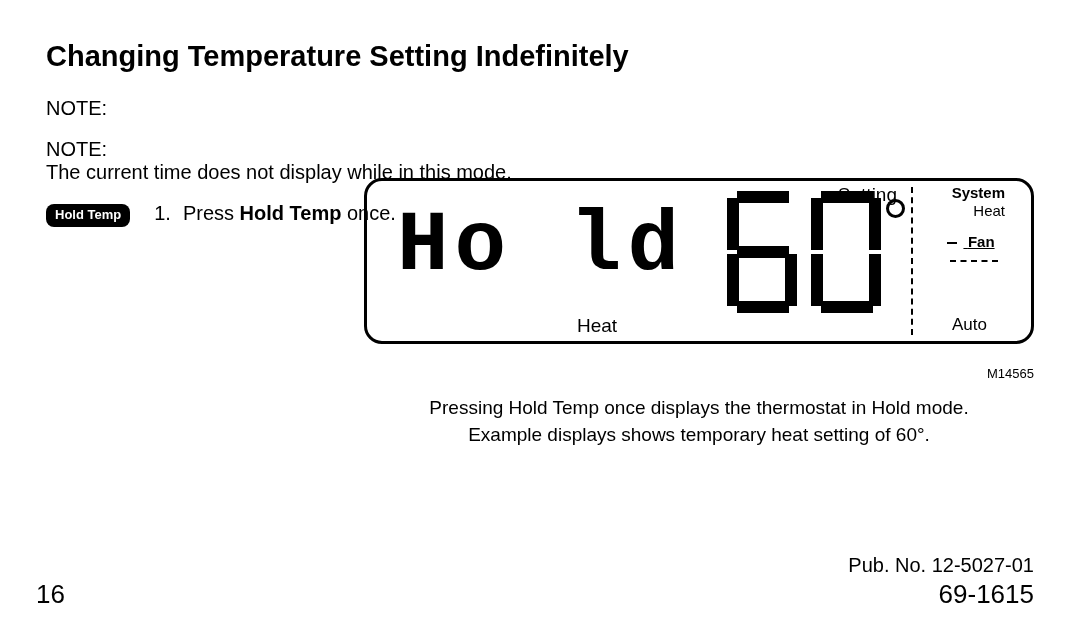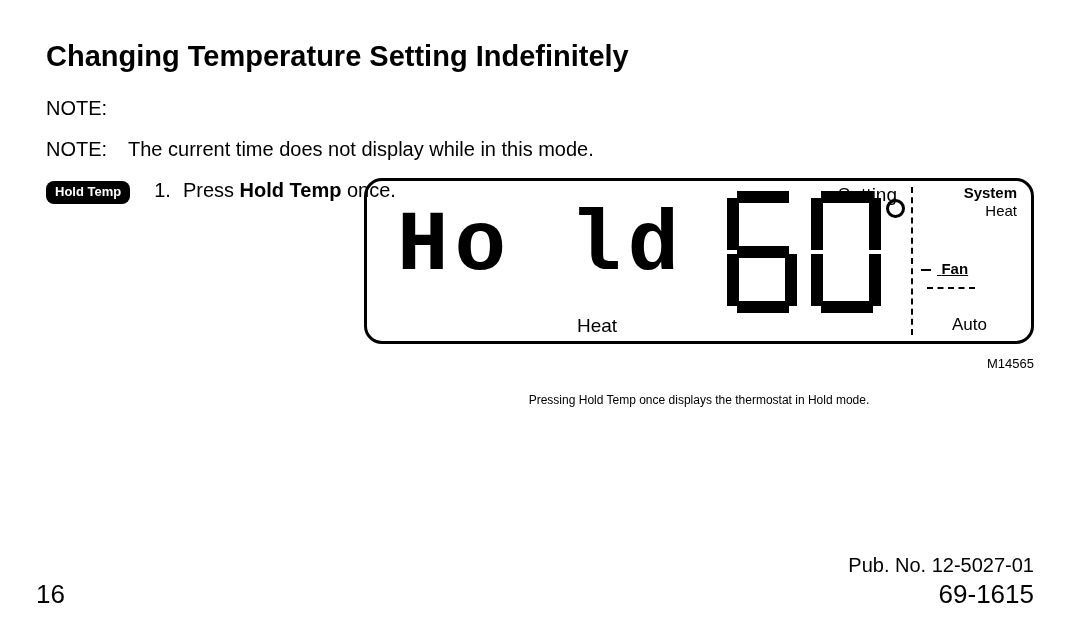--- a/index.html
+++ b/index.html
@@ -21,20 +21,21 @@
   .heading {
     font-size: 29px;
     font-weight: 700;
     margin: 0 0 24px 0;
     font-family: Arial, Helvetica, sans-serif;
   }
   .note-row {
     display: flex;
     font-size: 20px;
     margin-bottom: 18px;
+    flex-direction: column;
   }
   .note-label {
     width: 82px;
     flex: none;
   }
   .step-area {
     position: relative;
     margin-top: 14px;
   }
   .pill {
@@ -136,29 +137,29 @@
   .sA { top: 0; }
   .sG { top: 55px; }
   .sD { top: 110px; }
   
   .sB, .sC, .sE, .sF { width: 12px; height: 52px; }
   .sF { left: 0; top: 7px; }
   .sB { right: 0; top: 7px; }
   .sE { left: 0; top: 63px; }
   .sC { right: 0; top: 63px; }
   
-  .side-label { position: absolute; right: 14px; font-size: 15px; line-height: 1.2; }
+  .side-label { position: absolute; right: 26px; font-size: 15px; line-height: 1.2; }
   .sys-hdr { top: 3px; font-weight: 700; }
   .sys-val { top: 21px; font-size: 15px; }
   .fan-divider {
     position: absolute;
     right: 10px;
-    top: 79px;
+    top: 52px;
     width: 100px;
-    text-align: left;
+    text-align: center;
     text-decoration: underline;
   }
   .fan-divider .fan-lbl {
     font-weight: 700;
     font-size: 15px;
   }
   .fan-divider .dashline {
     display: inline-block;
     border-top: 2px dashed #000;
     width: 48px;
@@ -175,27 +176,27 @@
   }
   .fan-val {
     position: absolute;
     right: 44px;
     bottom: 6px;
     font-size: 17px;
   }
   .fig-id {
     text-align: right;
     font-size: 13px;
-    margin-top: 12px;
+    margin-top: 22px;
   }
   .caption {
-    font-size: 12px;
+    font-size: 19px;
     text-align: center;
     line-height: 1.4;
-    margin-top: 21px;
+    margin-top: 14px;
     width: 670px;
   }
   
   .footer {
     position: absolute;
     bottom: 30px;
     left: 36px;
     right: 46px;
   }
   .pub-line {
@@ -282,20 +283,21 @@
         <span class="fan-lbl">Fan</span><span class="dashline"></span>
       </div>
 
       <span class="fan-val">Auto</span>
     </div>
 
     <div class="fig-id">M14565</div>
 
     <div class="caption">
       <span>Pressing Hold Temp once displays the thermostat in Hold mode.</span><br>
+      <span>Example displays shows temporary heat setting of 60°.</span>
     </div>
   </div>
 
   <div class="footer">
     <div class="pub-line">Pub. No. 12-5027-01</div>
     <div class="foot-line">
       <span class="foot-page">16</span>
       <span class="foot-right">69-1615</span>
     </div>
   </div>

